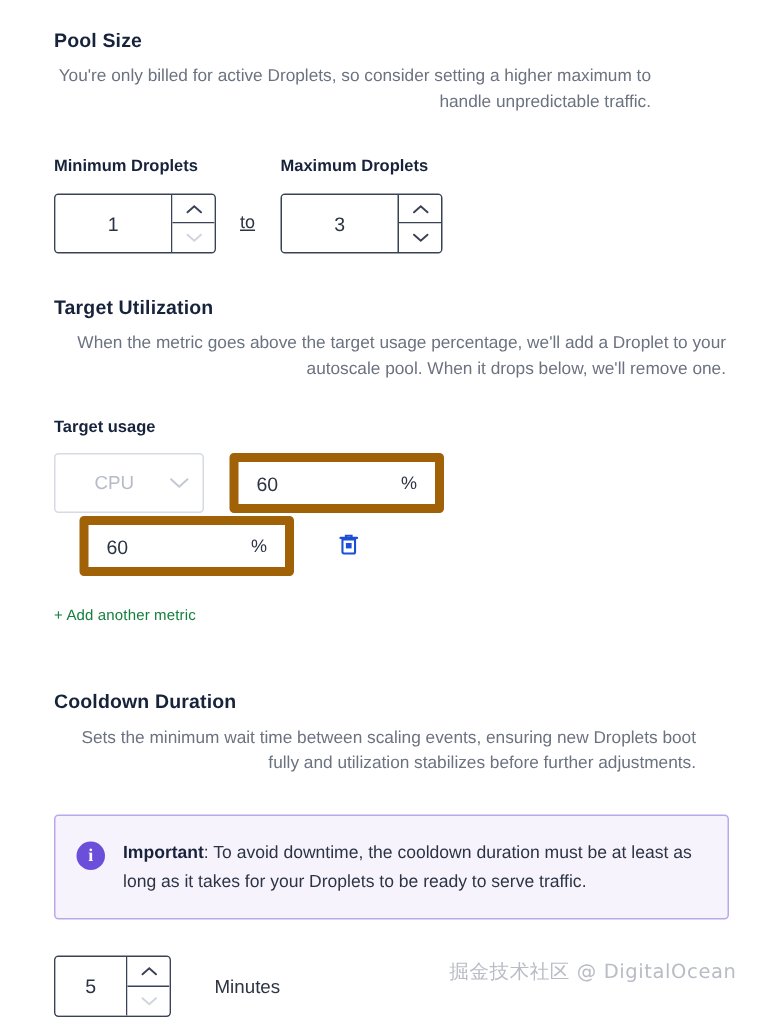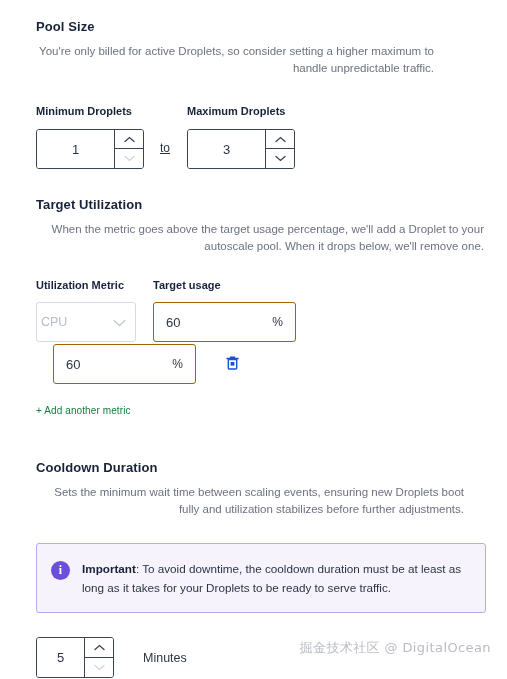--- a/index.html
+++ b/index.html
@@ -88,34 +88,34 @@
 
   
   .select {
     width: 100px;
     height: 40px;
     border: 1px solid #d6dae3;
     border-radius: 3px;
     background: #fff;
     display: flex;
     align-items: center;
-    padding: 0 9px 0 4px;
+    padding: 0 9px 0 26px;
     justify-content: space-between;
   }
   .select .sel-text {
     font-size: 12.5px;
     color: #b6bbc6;
   }
   .select .chev { display: block; }
 
   
   .pct-input {
     width: 143px;
     height: 40px;
-    border: 1px solid #a16207;
+    border: 6px solid #a16207;
     border-radius: 3px;
     background: #fff;
     display: flex;
     align-items: center;
     padding: 0 12px;
     justify-content: space-between;
     gap: 41px;
   }
   .pct-input .num {
     font-size: 13px;
@@ -250,21 +250,20 @@
           </div>
         </div>
       </div>
     </div>
 
     <div style="margin-top:28px;">
       <div class="section-title">Target Utilization</div>
       <div class="section-desc mt-desc" style="width:448px;">When the metric goes above the target usage percentage, we'll add a Droplet to your autoscale pool. When it drops below, we'll remove one.</div>
 
       <div class="row" style="margin-top:24px;">
-        <div class="field-label" style="width:117px;">Utilization Metric</div>
         <div class="field-label">Target usage</div>
       </div>
 
       <div class="row" style="margin-top:11px;">
         <div class="select">
           <span class="sel-text">CPU</span>
           <span class="chev">
             <svg width="13" height="8" viewBox="0 0 13 8">
                 <path d="M1 1.5L6.5 6.5L12 1.5" fill="none" stroke="#c3c8d2" stroke-width="1.3" stroke-linecap="round"></path>
               </svg>

